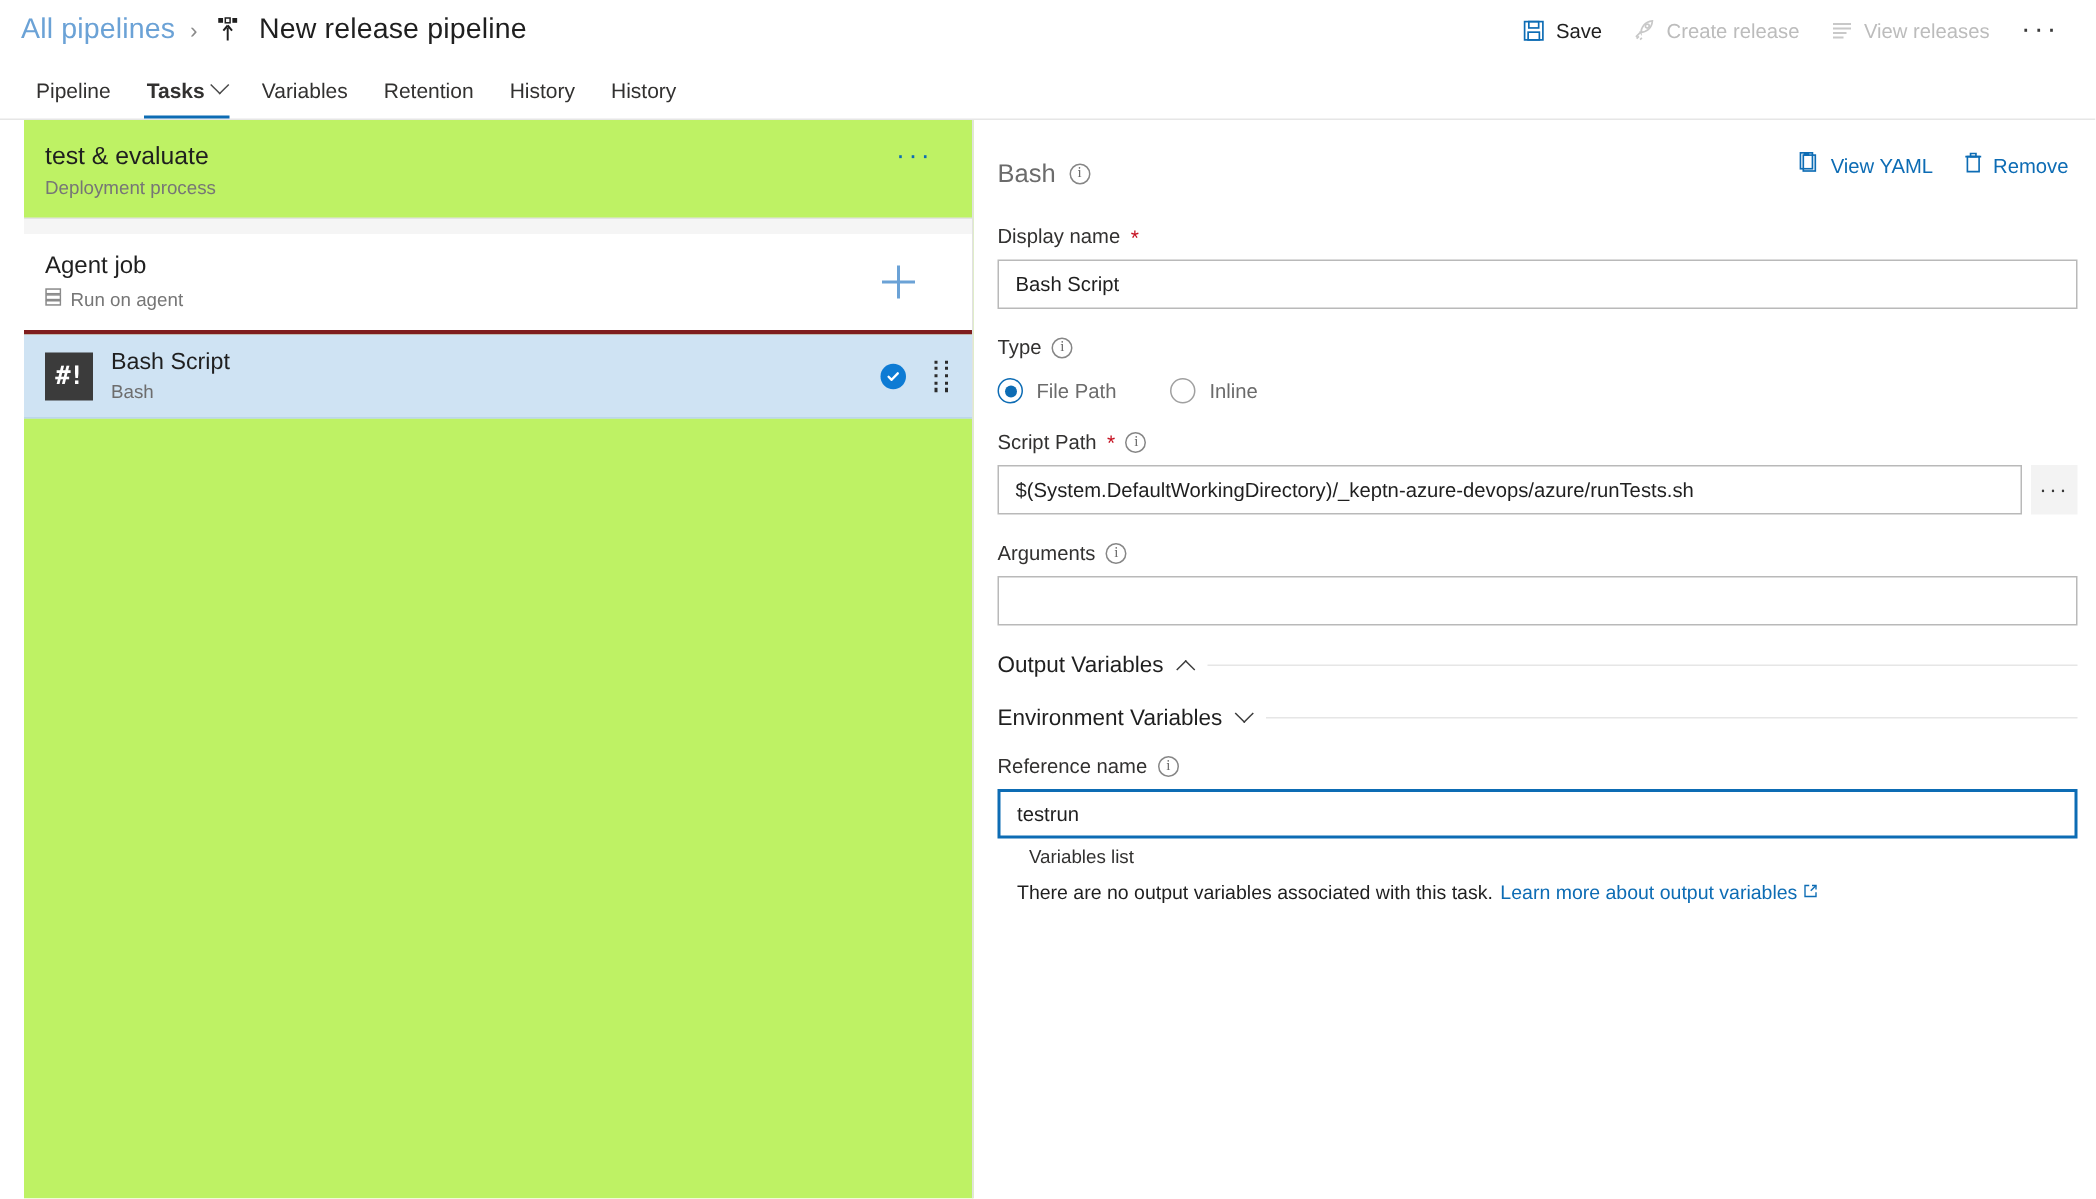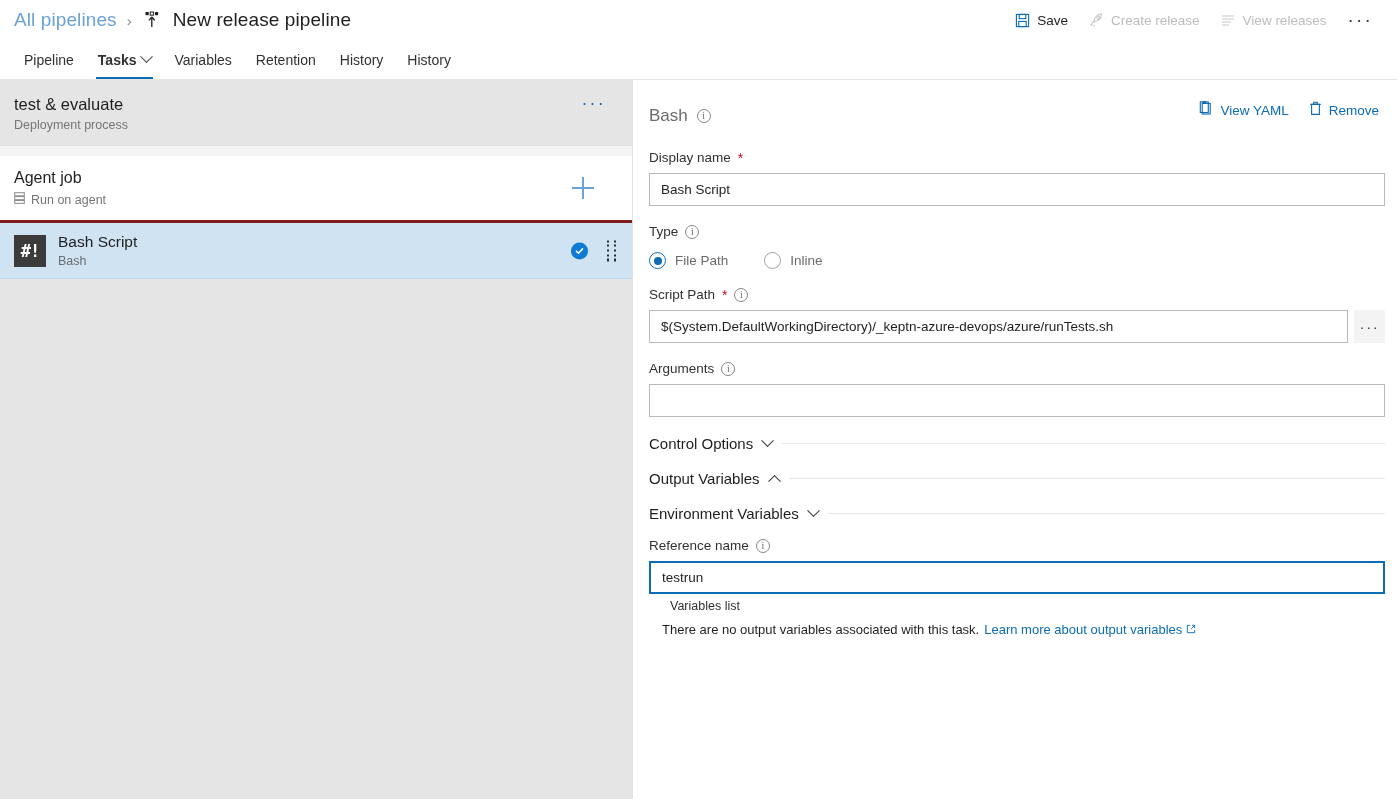--- a/index.html
+++ b/index.html
@@ -118,23 +118,24 @@
   }
 
   
   .split { display: flex; height: 719px; }
 
   
   .left {
     width: 633px;
     flex: 0 0 633px;
     border-right: 1px solid #e1e1e1;
-    background: #e5e5e5;
+    background: #bef264;
     display: flex;
     flex-direction: column;
+    margin-left: 16px;
   }
   .proc-header {
     position: relative;
     padding: 15px 16px 13px 14px;
     border-bottom: 1px solid #e3e3e3;
   }
   .proc-title { font-size: 16.5px; color: #1f1f1f; }
   .proc-sub { font-size: 12.5px; color: #767676; margin-top: 4px; }
   .proc-dots {
     position: absolute; right: 26px; top: 17px;
@@ -544,25 +545,20 @@
 
     <div class="field">
       <div class="flabel">
         <span>Arguments</span>
         <span class="info-i">i</span>
       </div>
       <input class="inp" type="text" value="" style="">
     </div>
 
 
-    <div class="sect">
-      <span class="sect-title">Control Options</span>
-      <span class="sect-chev down"></span>
-      <span class="sect-rule"></span>
-    </div>
 
     <div class="sect">
       <span class="sect-title">Output Variables</span>
       <span class="sect-chev up"></span>
       <span class="sect-rule"></span>
     </div>
 
     <div class="sect">
       <span class="sect-title">Environment Variables</span>
       <span class="sect-chev down"></span>

